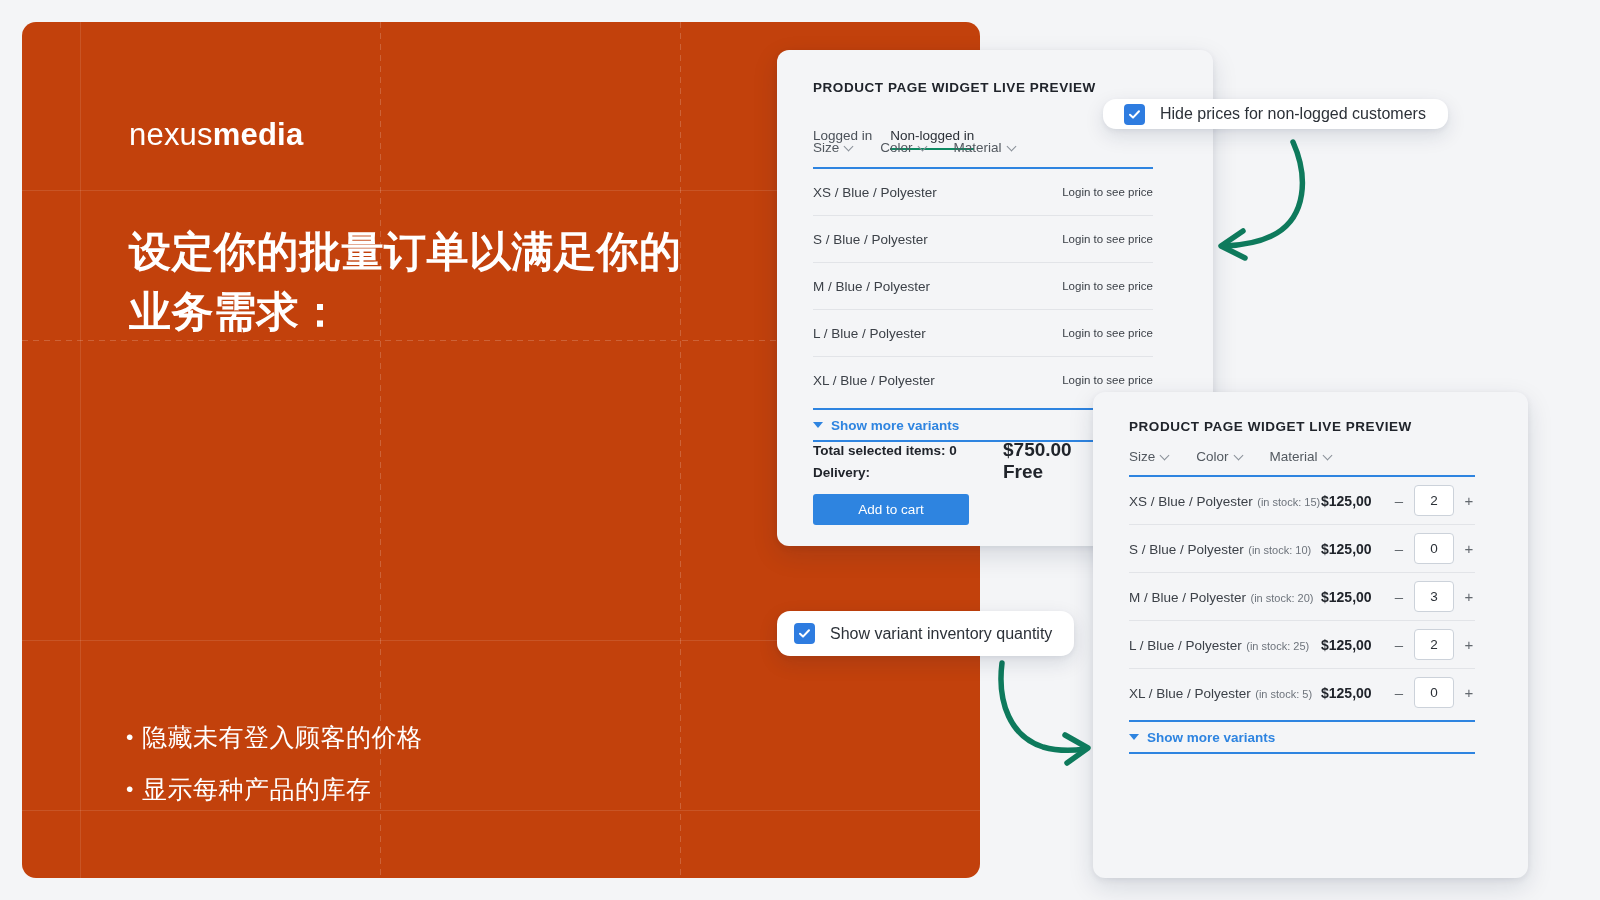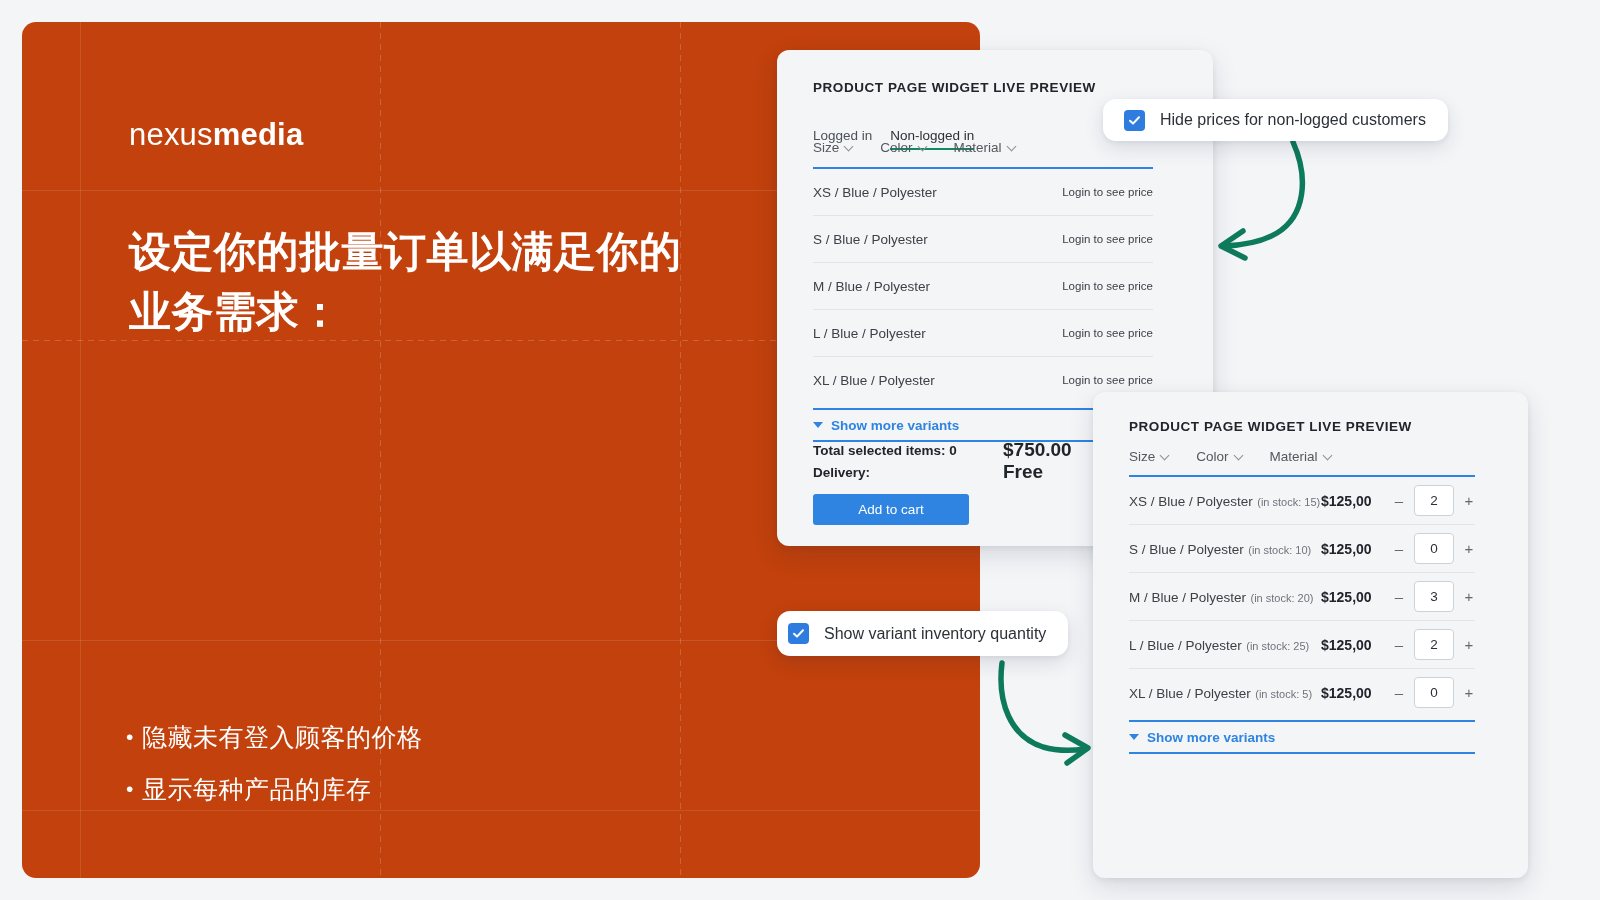--- a/index.html
+++ b/index.html
@@ -131,22 +131,22 @@
     font-size: 13.5px; font-family: inherit; cursor: pointer;
     display: flex; align-items: center; justify-content: center;
   }
 
   
   .chip {
     position: absolute; background: #ffffff; border-radius: 13px;
     box-shadow: 0 7px 20px rgba(17,32,62,0.12), 0 2px 5px rgba(17,32,62,0.06);
     display: flex; align-items: center; gap: 15px;
   }
-  .chip-a { left: 1103px; top: 99px; height: 42px; padding: 0 22px 0 21px; }
-  .chip-b { left: 777px; top: 611px; height: 45px; padding: 0 22px 0 11px; }
+  .chip-a { left: 1103px; top: 99px; height: 30px; padding: 0 22px 0 21px; }
+  .chip-b { left: 777px; top: 611px; height: 45px; padding: 0 22px 0 17px; }
   .cbox {
     width: 21px; height: 21px; border-radius: 4px; background: #2e7ce0;
     display: flex; align-items: center; justify-content: center; flex: 0 0 21px;
     cursor: pointer;
   }
   .cbox svg { display: block; }
   .chip-label { font-size: 16px; color: #2c3138; white-space: nowrap; }
 
   .arrow { position: absolute; pointer-events: none; }
 </style>

